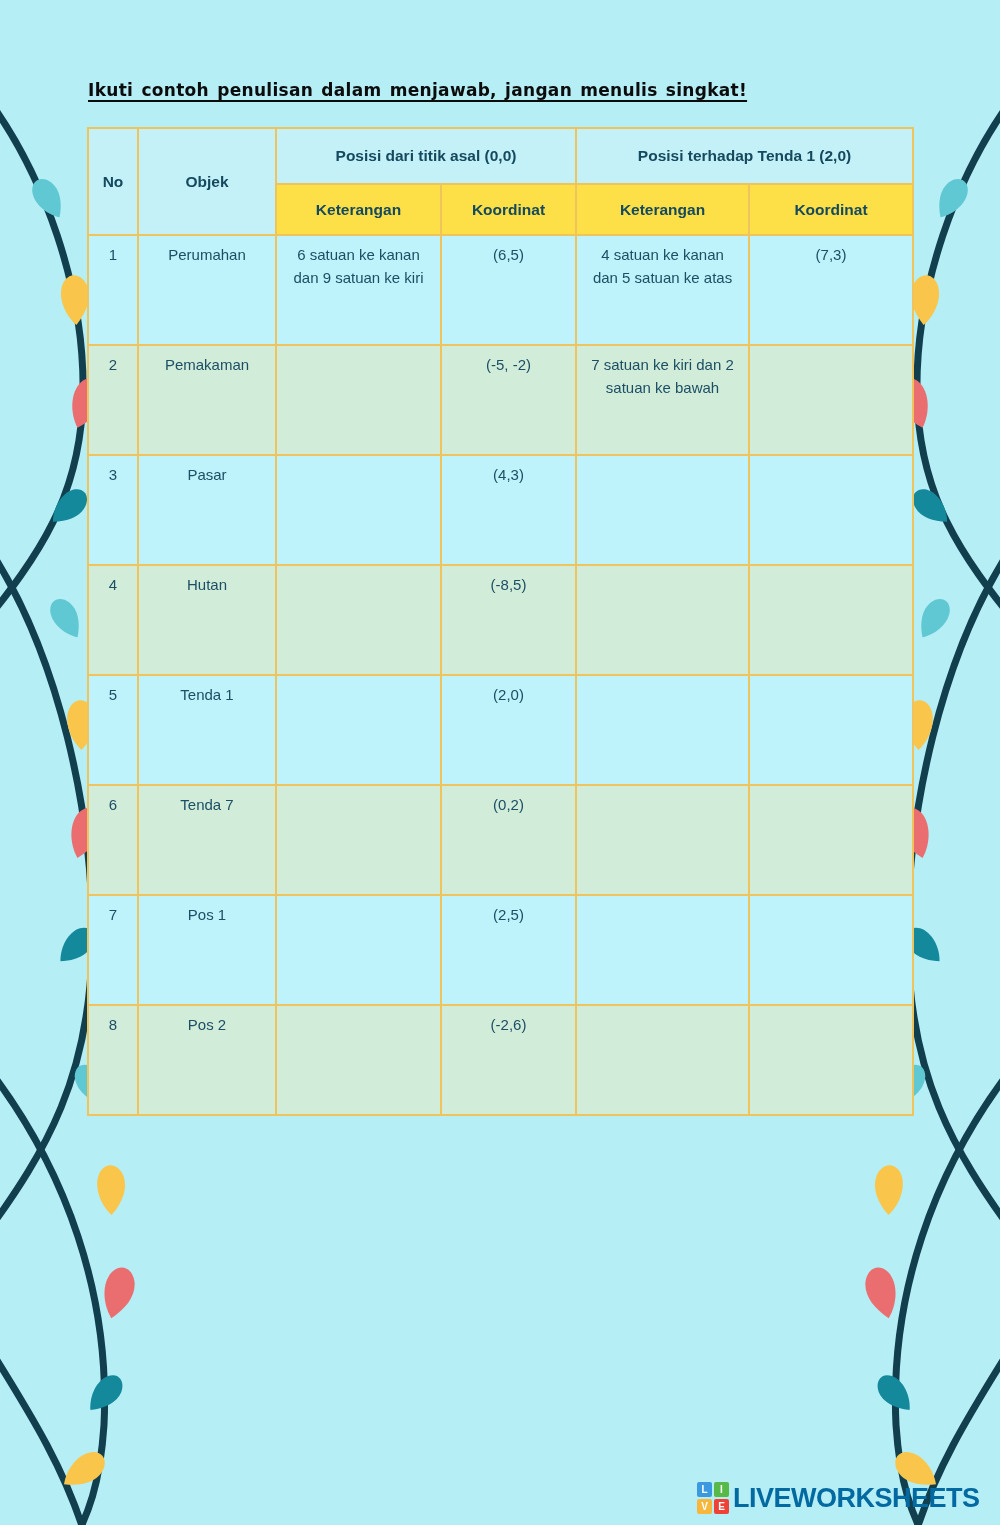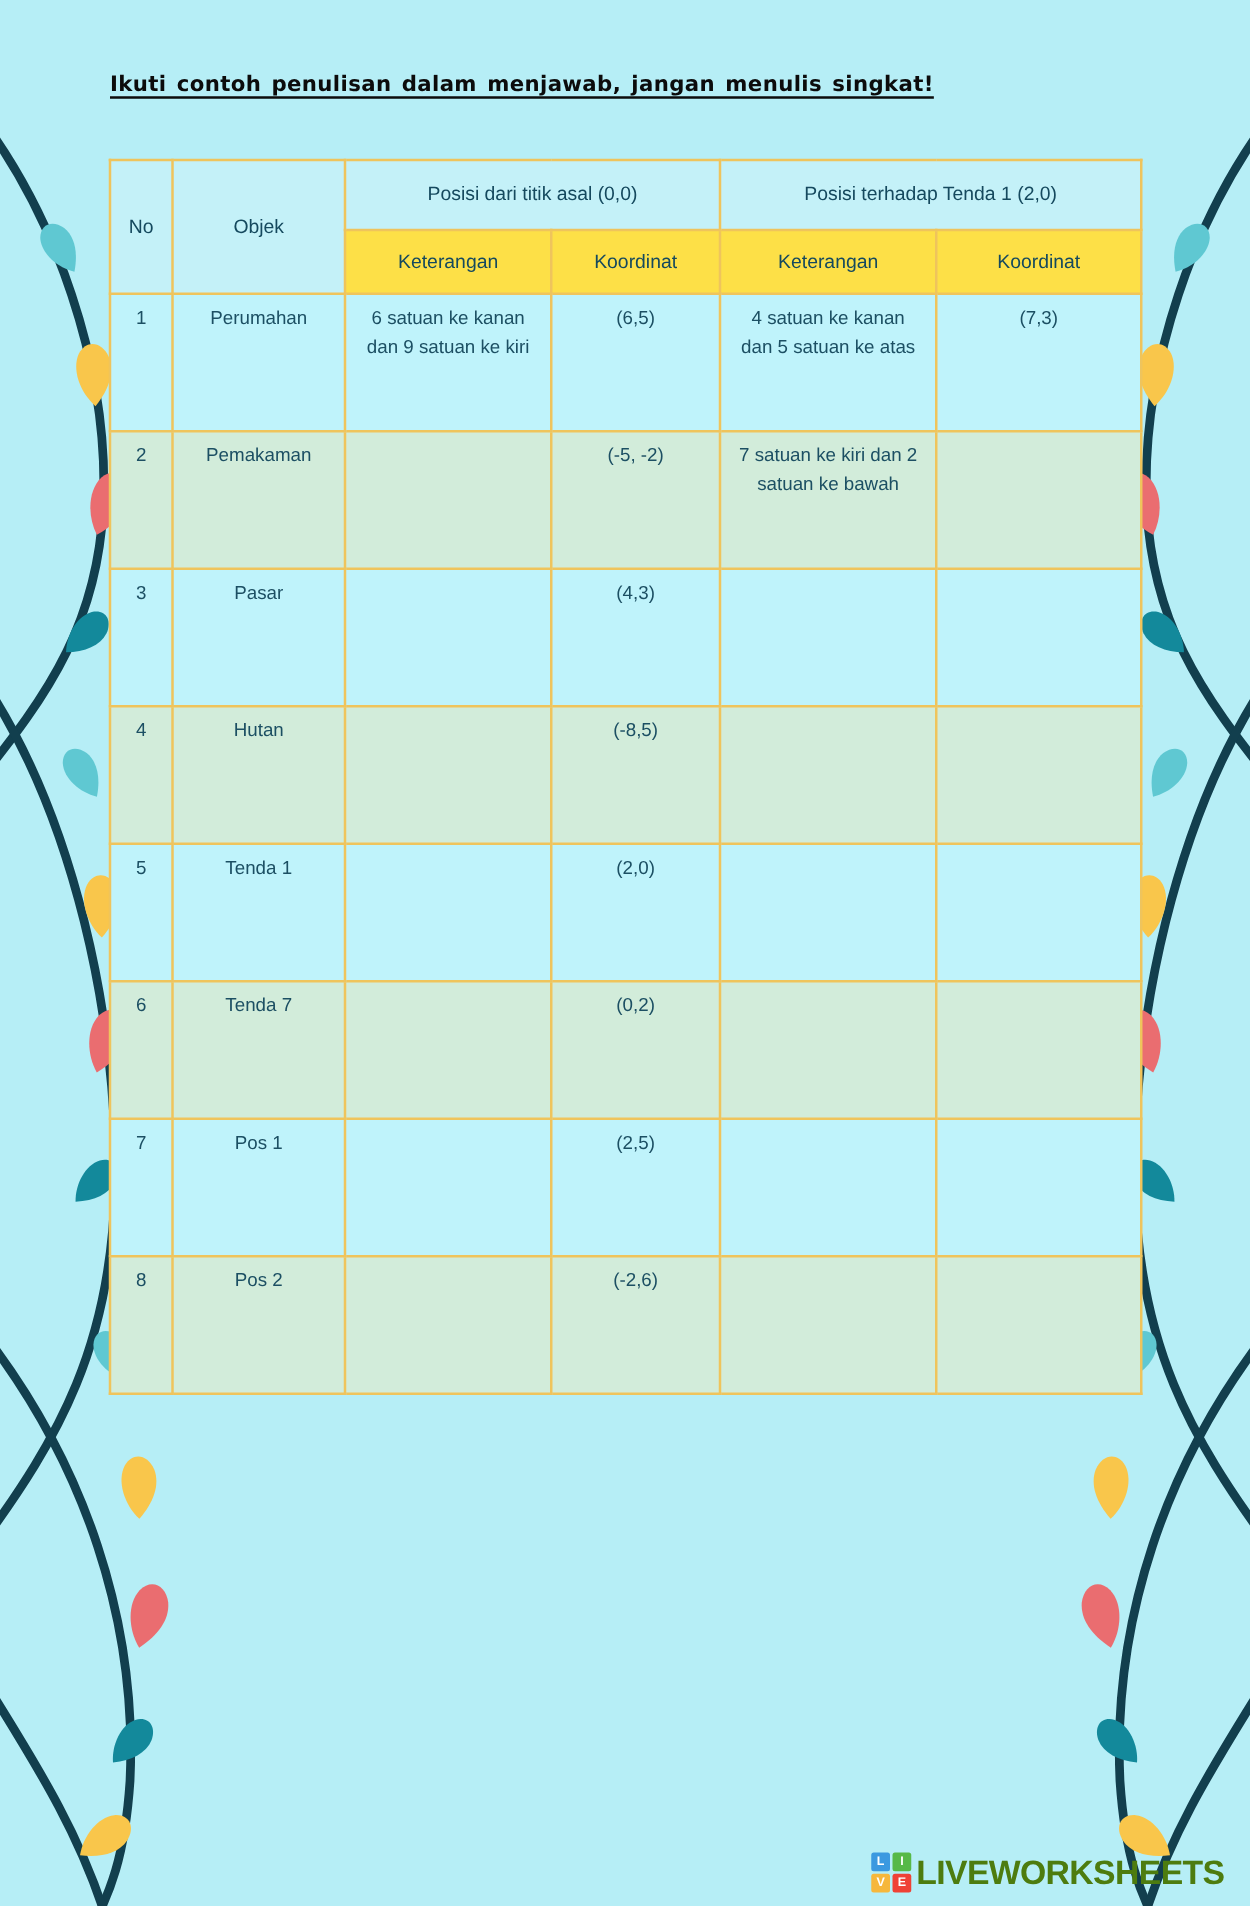--- a/index.html
+++ b/index.html
@@ -6,34 +6,34 @@
   body{
     width:1000px;height:1525px;position:relative;overflow:hidden;
     background:#b6eef6;
     font-family:"Liberation Sans",sans-serif;
   }
   .garland{position:absolute;top:0;z-index:1;pointer-events:none;}
   .garland.left{left:0;}
   .garland.right{right:0;transform:scaleX(-1);}
 
   .title{
-    position:absolute;left:88px;top:58px;margin:0;z-index:3;
+    position:absolute;left:88px;top:80px;margin:0;z-index:3;
     font-family:"DejaVu Sans",sans-serif;
     font-size:17px;font-weight:bold;color:#0c0c0c;
     letter-spacing:.3px;word-spacing:2px;
     text-decoration:underline;text-decoration-thickness:2px;text-underline-offset:4px;
   }
 
   table.coords-table{
     position:absolute;left:87px;top:127px;width:825px;z-index:2;
     border-collapse:collapse;table-layout:fixed;
   }
   .coords-table th,.coords-table td{border:2px solid #efc45c;}
   .coords-table th{
-    font-size:15.5px;font-weight:normal;color:#15495e;
+    font-size:15.5px;font-weight:bold;color:#15495e;
     text-align:center;vertical-align:middle;padding:0 6px;
   }
   .head-blue{background:#c4f1f8;}
   tr.first-head th{height:54px;}
   tr.sub-head th{height:49px;background:#fde047;}
   .coords-table tbody td{
     height:101px;vertical-align:top;text-align:center;
     padding:7px 10px 0;font-size:15px;line-height:23px;color:#1c4f63;
   }
   tr.row-blue td{background:#bff3fb;}
@@ -49,21 +49,21 @@
   }
   .tile{
     display:flex;align-items:center;justify-content:center;
     color:#fff;font-size:10px;font-weight:bold;border-radius:2px;line-height:1;
   }
   .t-l{background:#3b99e0;}
   .t-i{background:#57b947;}
   .t-v{background:#f6b73c;}
   .t-e{background:#ef4136;}
   .logo-text{
-    font-size:27px;font-weight:bold;color:#4d7c0f;letter-spacing:-.5px;white-space:nowrap;
+    font-size:27px;font-weight:bold;color:#0369a1;letter-spacing:-.5px;white-space:nowrap;
   }
 </style>
 </head>
 <body>
 
 <svg class="garland left" width="150" height="1525" viewBox="0 0 150 1525" aria-hidden="true">
   <defs>
     <path id="bulb" d="M0 22 C -9 11 -12 -6 -5 -16 C 2 -25 12 -21.5 15 -10.5 C 17.5 0.5 11.5 12 0 22 Z"></path>
   </defs>
   <g id="garland-g">

